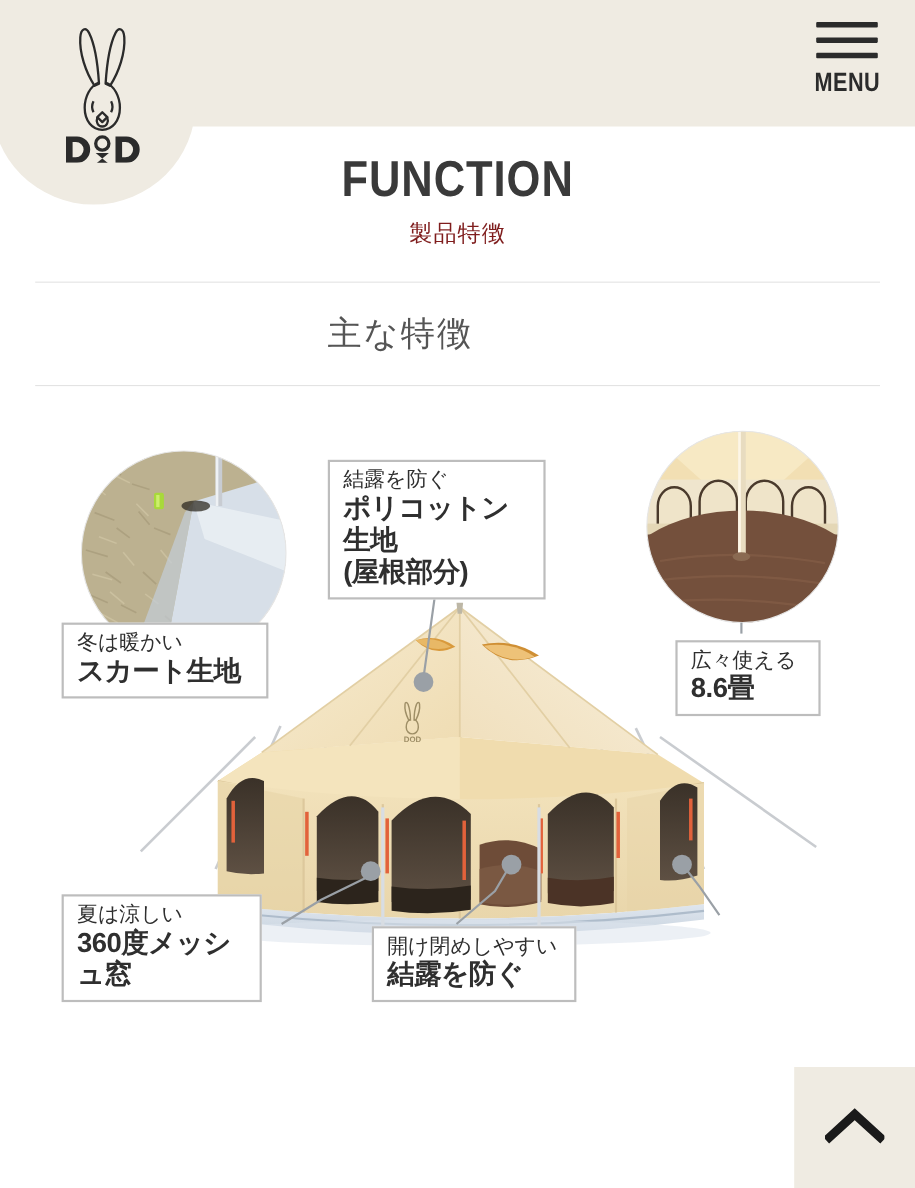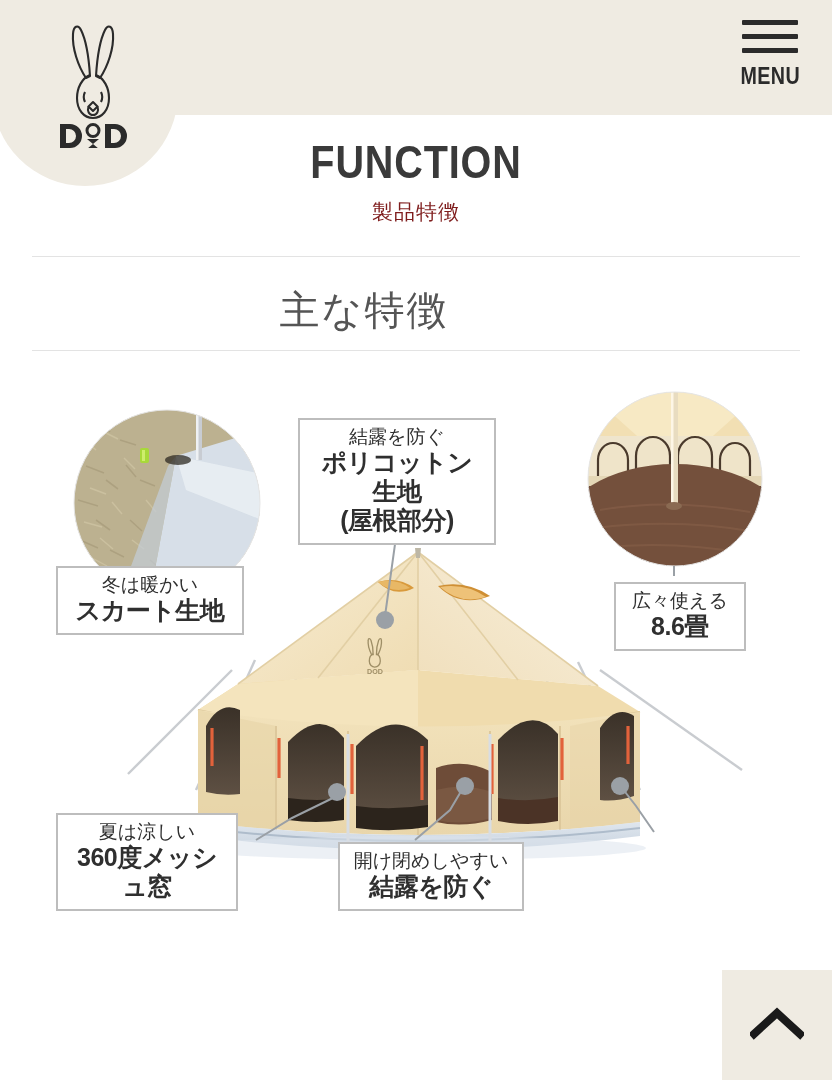--- a/index.html
+++ b/index.html
@@ -107,42 +107,42 @@
   }
   .rule-top { top: 256px; }
   .rule-bottom { top: 350px; }
 
   .section-heading {
     position: absolute;
     top: 283px;
     left: 0;
     width: 728px;
     text-align: center;
-    font-size: 40px;
+    font-size: 31px;
     color: #555;
     letter-spacing: 2px;
   }
 
   
   .stage {
     position: absolute;
     top: 370px;
     left: 0;
     width: 832px;
     height: 580px;
   }
   .stage svg { position: absolute; top: 0; left: 0; }
 
   
   .callout {
     position: absolute;
     background: #ffffff;
     border: 2px solid #bdbdbd;
     padding: 6px 12px 8px;
-    text-align: center;
+    text-align: left;
     line-height: 1.16;
     color: #2f2f2f;
     z-index: 20;
     box-sizing: border-box;
   }
   .callout .lead {
     font-size: 19px;
     font-weight: normal;
     display: block;
     letter-spacing: 0px;

